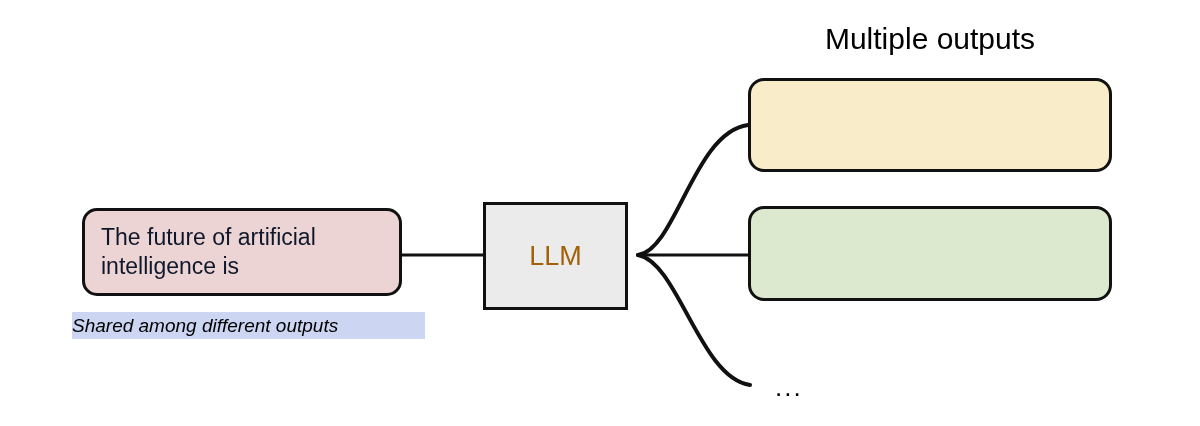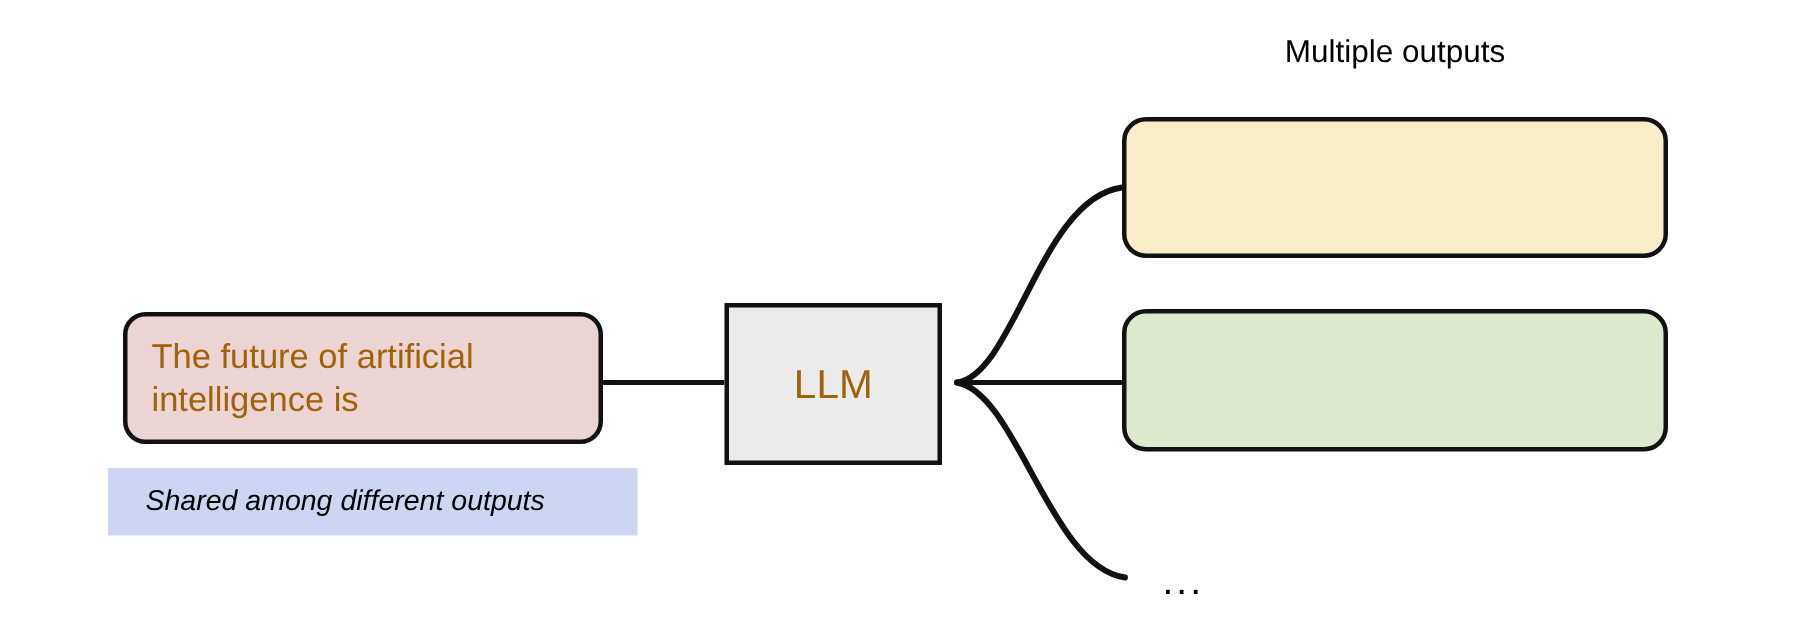--- a/index.html
+++ b/index.html
@@ -28,21 +28,21 @@
     pointer-events: none;
   }
   .node {
     position: absolute;
     box-sizing: border-box;
     display: flex;
     align-items: center;
   }
   .caption {
     position: absolute;
-    font-size: 21px;
+    font-size: 30px;
     line-height: 1;
     color: #000000;
     white-space: nowrap;
     text-align: center;
   }
   #caption-prompt {
     left: 82px;
     top: 164px;
     width: 320px;
   }
@@ -57,31 +57,31 @@
     width: 320px;
     height: 88px;
     background: #ecd4d4;
     border: 3px solid #111111;
     border-radius: 15px;
     padding: 0 16px;
   }
   #prompt-box .body-text {
     font-size: 23px;
     line-height: 1.28;
-    color: #a16207;
+    color: #0f172a;
   }
   #shared-note {
     left: 72px;
     top: 312px;
     width: 353px;
-    height: 45px;
+    height: 27px;
     background: #ccd6f2;
     border: 0;
     border-radius: 0;
-    padding: 0 25px;
+    padding: 0 0;
   }
   #shared-note .note-text {
     font-size: 19px;
     font-style: italic;
     line-height: 1;
     color: #000000;
   }
   #llm-box {
     left: 483px;
     top: 202px;

